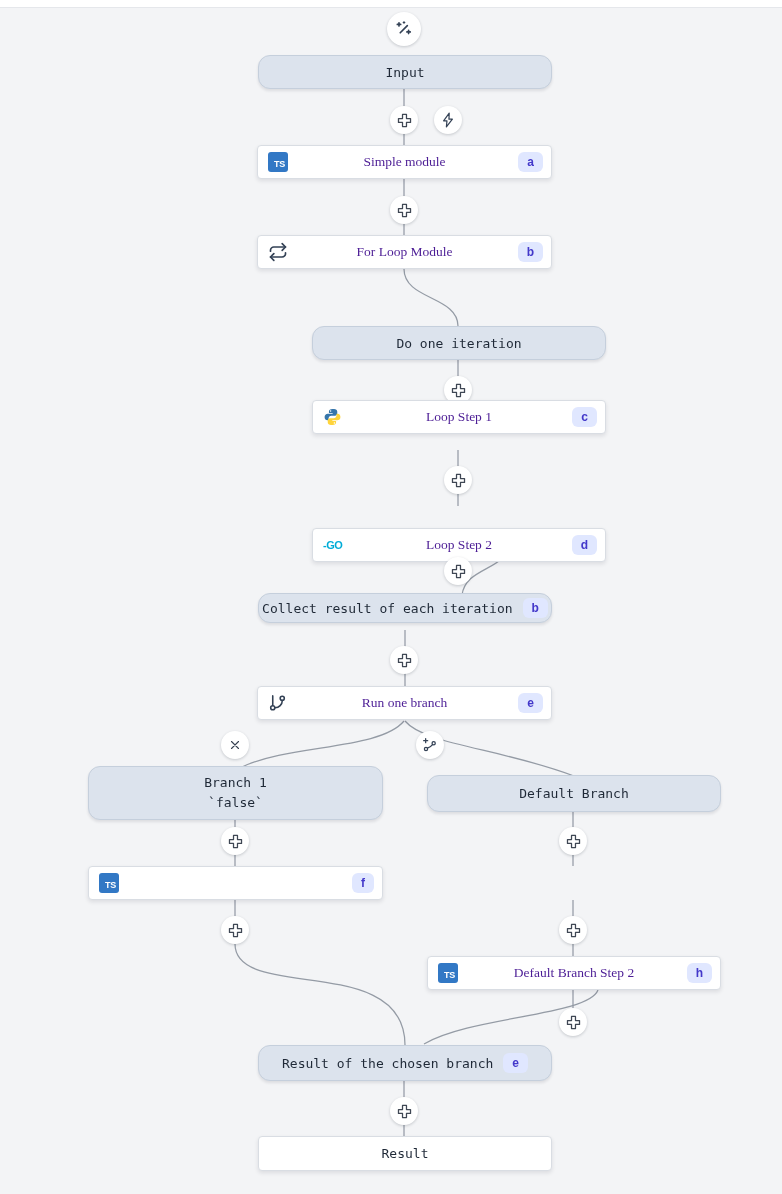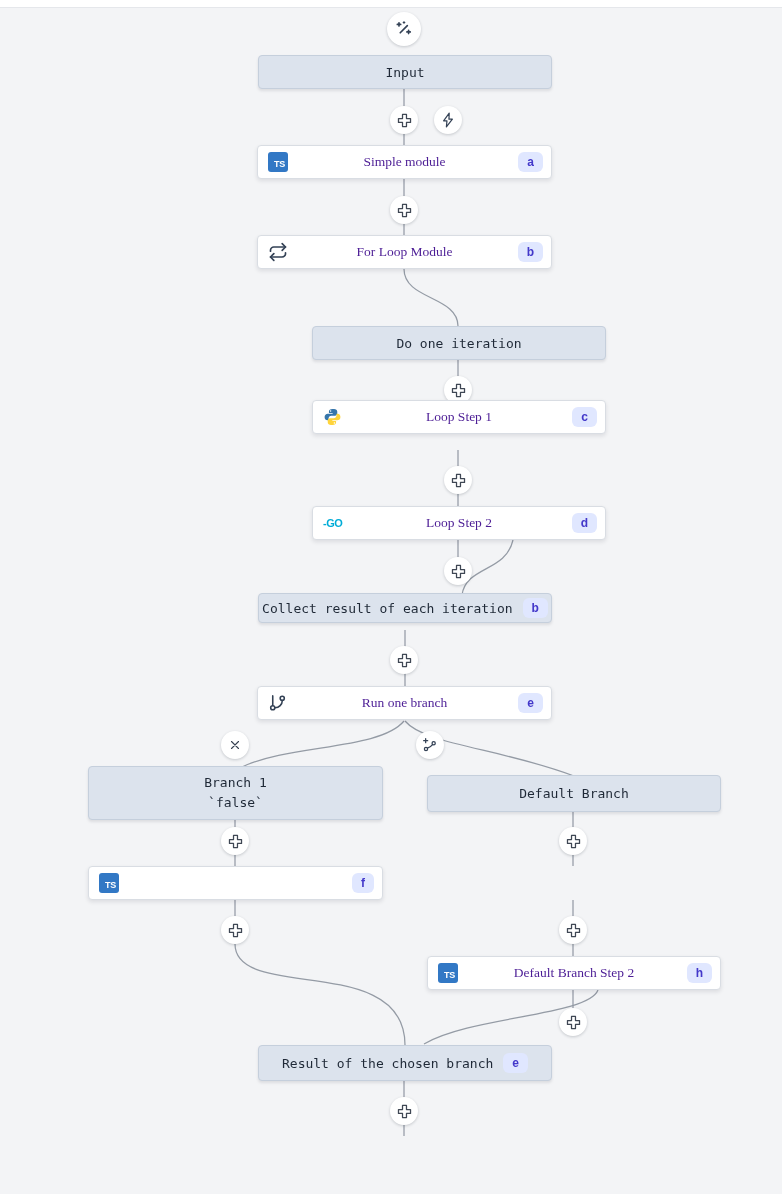--- a/index.html
+++ b/index.html
@@ -11,21 +11,21 @@
   .topbar {
     position: absolute; left: 0; top: 0; width: 782px; height: 8px;
     background: #ffffff; border-bottom: 1px solid #e5e7eb;
   }
   svg.edges { position: absolute; left: 0; top: 0; }
   svg.edges path { stroke: #949ba5; stroke-width: 1.25; fill: none; }
 
   
   .vnode {
     position: absolute; display: flex; align-items: center; justify-content: center;
-    gap: 10px; background: #dce3ed; border: 1px solid #c5cfdc; border-radius: 4px;
+    gap: 10px; background: #dce3ed; border: 1px solid #c5cfdc; border-radius: 12px;
     box-shadow: 0 2px 3px rgba(16,24,40,.10);
     font-family: "DejaVu Sans Mono", monospace; font-size: 13px; color: #1f2937;
     cursor: pointer;
   }
   .vnode .vlines { text-align: center; line-height: 1.55; }
 
   
   .mnode {
     position: absolute; background: #ffffff; border: 1px solid #d9dde3;
     border-radius: 4px; box-shadow: 0 2px 4px rgba(16,24,40,.10); cursor: pointer;
@@ -164,21 +164,21 @@
     <span class="mlabel">Loop Step 1</span>
     <span class="badge">c</span>
   </div>
 
   <div class="circle-btn" style="left:444px;top:466px">
     <svg width="17" height="17" viewBox="0 0 24 24">
       <path d="M9.2 3.5h5.6v5.7h5.7v5.6h-5.7v5.7H9.2v-5.7H3.5V9.2h5.7z" fill="#fff" stroke="#3f4754" stroke-width="1.8" stroke-linejoin="round"></path>
     </svg>
   </div>
 
-  <div class="mnode" style="left:312px;top:506px;width:294px;height:34px">
+  <div class="mnode" style="left:312px;top:528px;width:294px;height:34px">
     <span class="lang-icon">
         <span class="go-text">-GO</span>
       </span>
     <span class="mlabel">Loop Step 2</span>
     <span class="badge">d</span>
   </div>
 
   <div class="circle-btn" style="left:444px;top:557px">
     <svg width="17" height="17" viewBox="0 0 24 24">
       <path d="M9.2 3.5h5.6v5.7h5.7v5.6h-5.7v5.7H9.2v-5.7H3.5V9.2h5.7z" fill="#fff" stroke="#3f4754" stroke-width="1.8" stroke-linejoin="round"></path>
@@ -284,13 +284,16 @@
     <span>Result of the chosen branch</span>
     <span class="badge inline">e</span>
   </div>
 
   <div class="circle-btn" style="left:390px;top:1097px">
     <svg width="17" height="17" viewBox="0 0 24 24">
       <path d="M9.2 3.5h5.6v5.7h5.7v5.6h-5.7v5.7H9.2v-5.7H3.5V9.2h5.7z" fill="#fff" stroke="#3f4754" stroke-width="1.8" stroke-linejoin="round"></path>
     </svg>
   </div>
 
+  <div class="mnode" style="left:258px;top:1136px;width:294px;height:35px">
+    <span class="mono-label">Result</span>
+  </div>
 </div>
 
 </body></html>

